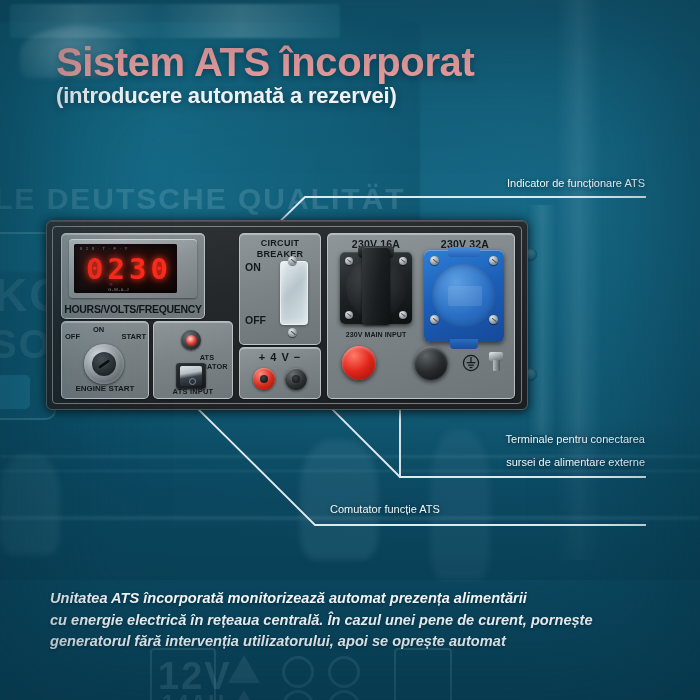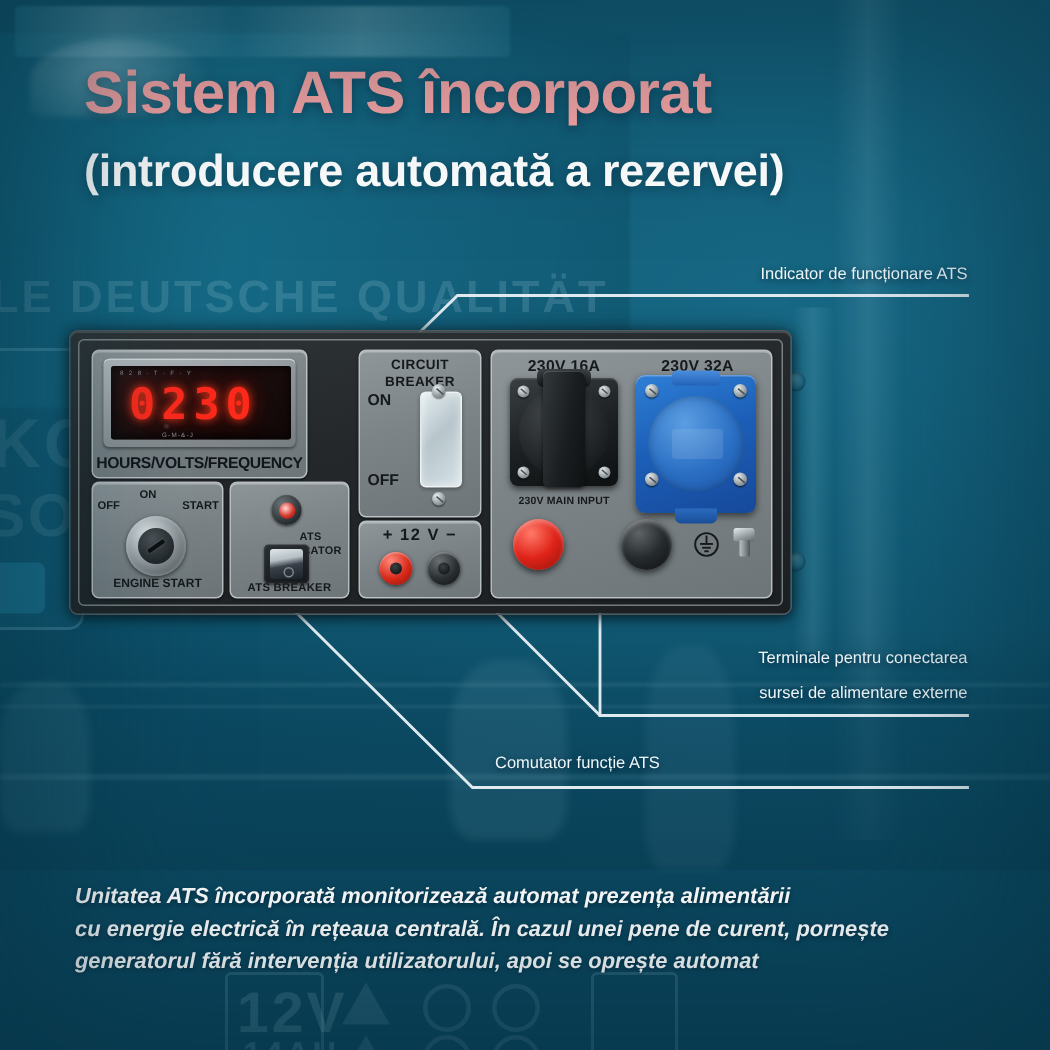--- a/index.html
+++ b/index.html
@@ -38,22 +38,22 @@
   .bg-sticker{position:absolute;border:2px solid rgba(175,215,228,.16);border-radius:4px;}
   .bg-warn-tri{position:absolute;width:0;height:0;border-left:16px solid transparent;border-right:16px solid transparent;border-bottom:28px solid rgba(175,215,228,.13);}
   .bg-circ{position:absolute;border:3px solid rgba(175,215,228,.13);border-radius:50%;}
   .bg-vignette{position:absolute;inset:0;box-shadow:inset 0 0 120px 30px rgba(5,45,62,.5);}
   .bg-blur-figure{position:absolute;border-radius:40% 40% 20% 20%;filter:blur(3px);}
 
   
   .header{position:absolute;left:56px;top:42px;width:600px;}
   .title{font-size:40px;font-weight:700;color:#fca5a5;line-height:1.02;letter-spacing:-.4px;
          text-shadow:0 2px 7px rgba(0,25,40,.45);white-space:nowrap;}
-  .subtitle{font-size:30px;font-weight:700;color:#ffffff;line-height:1.06;letter-spacing:-.2px;
-         text-shadow:0 2px 7px rgba(0,25,40,.45);margin-top:16px;white-space:nowrap;}
+  .subtitle{font-size:22px;font-weight:700;color:#ffffff;line-height:1.06;letter-spacing:-.2px;
+         text-shadow:0 2px 7px rgba(0,25,40,.45);margin-top:1px;white-space:nowrap;}
 
   
   .callout{position:absolute;color:#eef6f9;font-size:11px;line-height:23px;
            text-shadow:0 1px 4px rgba(0,20,35,.6);white-space:nowrap;}
   .c-right{text-align:right;}
   svg.leaders{position:absolute;left:0;top:0;width:700px;height:700px;overflow:visible;pointer-events:none;}
 
   
   .panel-shadow{position:absolute;left:44px;top:218px;width:484px;height:192px;
      background:rgba(4,30,42,.45);filter:blur(6px);border-radius:8px;}
@@ -66,21 +66,21 @@
 
   .group{position:absolute;border:1px solid rgba(205,212,216,.75);border-radius:5px;
      background:linear-gradient(165deg,#8e9699 0%,#7c8487 45%,#6d7578 100%);
      box-shadow:inset 0 1px 0 rgba(255,255,255,.35), 0 1px 2px rgba(0,0,0,.4);}
 
   
   .g-meter{left:14px;top:12px;width:142px;height:84px;}
   .meter-bezel{position:absolute;left:7px;top:5px;width:128px;height:59px;border-radius:4px;
      background:linear-gradient(160deg,#b9c0c3,#8d9497 55%,#767d80);
      box-shadow:inset 0 1px 0 rgba(255,255,255,.5),0 1px 2px rgba(0,0,0,.4);}
-  .meter-face{position:absolute;left:5px;top:5px;width:120px;height:49px;border-radius:2px;
+  .meter-face{position:absolute;left:5px;top:5px;width:103px;height:49px;border-radius:2px;
      background:linear-gradient(160deg,#2a1515,#1a0d0d 40%,#120808);
      box-shadow:inset 0 0 8px rgba(0,0,0,.9);}
   .meter-micro{position:absolute;left:6px;top:2px;font-size:4.2px;color:#7f8a8e;letter-spacing:1.2px;}
   .meter-micro2{position:absolute;left:34px;bottom:1px;font-size:4.2px;color:#8c9699;letter-spacing:.8px;}
   .digits{position:absolute;left:12px;top:8px;font-family:"DejaVu Sans Mono", monospace;
      font-size:29px;font-weight:700;letter-spacing:4px;color:#ff2a1c;
      text-shadow:0 0 6px rgba(255,60,30,.95),0 0 14px rgba(255,40,20,.55);}
   .meter-dot{position:absolute;left:35px;bottom:7px;width:4px;height:4px;border-radius:50%;
      background:#5d3030;box-shadow:inset 0 0 2px #000;}
   .meter-cap{position:absolute;left:0;right:0;bottom:3px;font-size:10.5px;font-weight:700;
@@ -304,35 +304,35 @@
     <div class="group g-ats">
       <div class="ats-led">
         <div class="ats-led-lens"></div>
       </div>
       <div class="ats-cap">ATS INDICATOR</div>
       <div class="ats-rocker">
         <div class="ats-rocker-face">
           <div class="ats-rocker-dot"></div>
         </div>
       </div>
-      <div class="ats-sw-cap">ATS BREAKER</div>
+      <div class="ats-sw-cap">ATS INPUT</div>
     </div>
 
     <div class="group g-cb">
       <div class="cb-t1">CIRCUIT</div>
       <div class="cb-t2">BREAKER</div>
       <div class="cb-on">ON</div>
       <div class="cb-off">OFF</div>
       <div class="cb-lever"></div>
       <div class="screw" style="left:48px;top:22px;width:9px;height:9px;"></div>
       <div class="screw" style="left:48px;top:94px;width:9px;height:9px;"></div>
     </div>
 
     <div class="group g-12v">
-      <div class="v-cap">+ 12 V −</div>
+      <div class="v-cap">+ 4 V −</div>
       <div class="post post-red"></div>
       <div class="post post-blk"></div>
     </div>
 
     <div class="group g-sock">
       <div class="sock-lab l16">230V 16A</div>
       <div class="sock-lab l32">230V 32A</div>
 
       <div class="sock-black">
         <div class="sock-black-round"></div>

